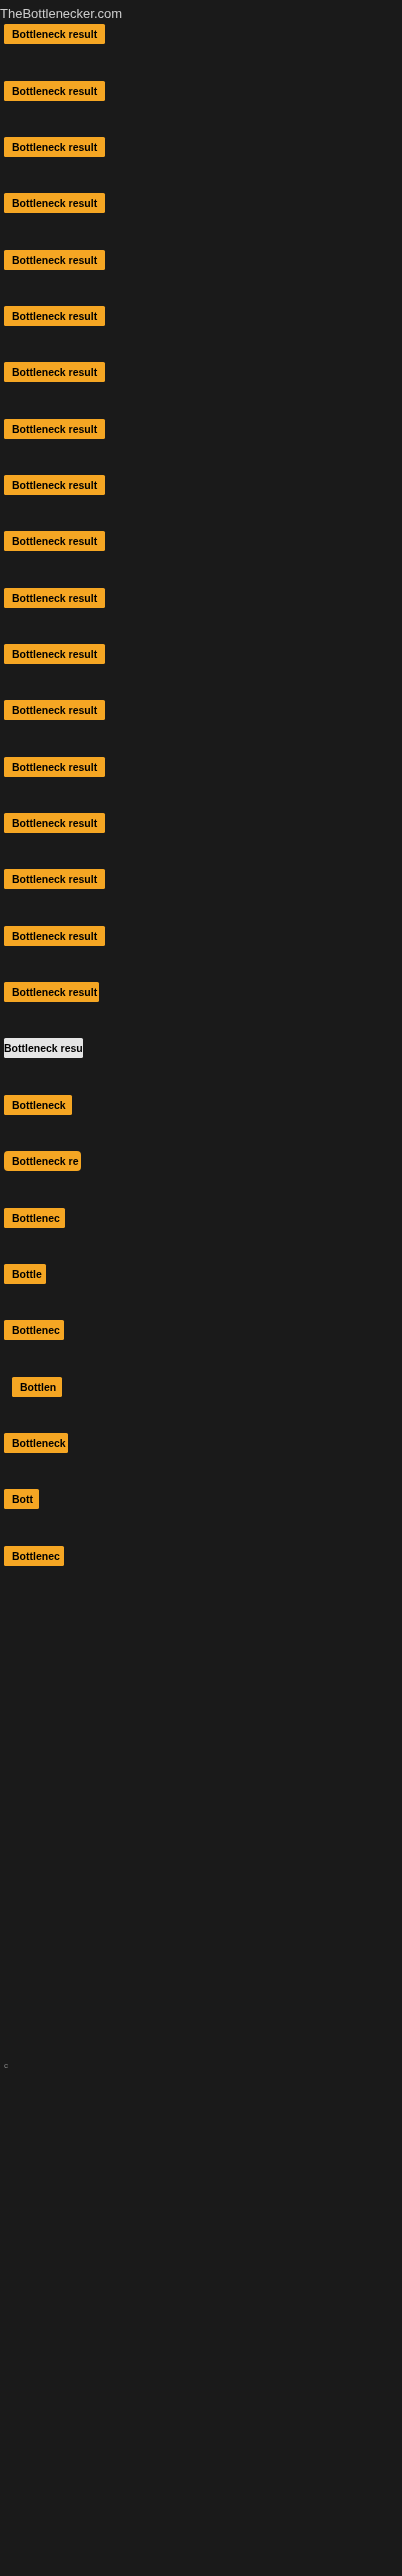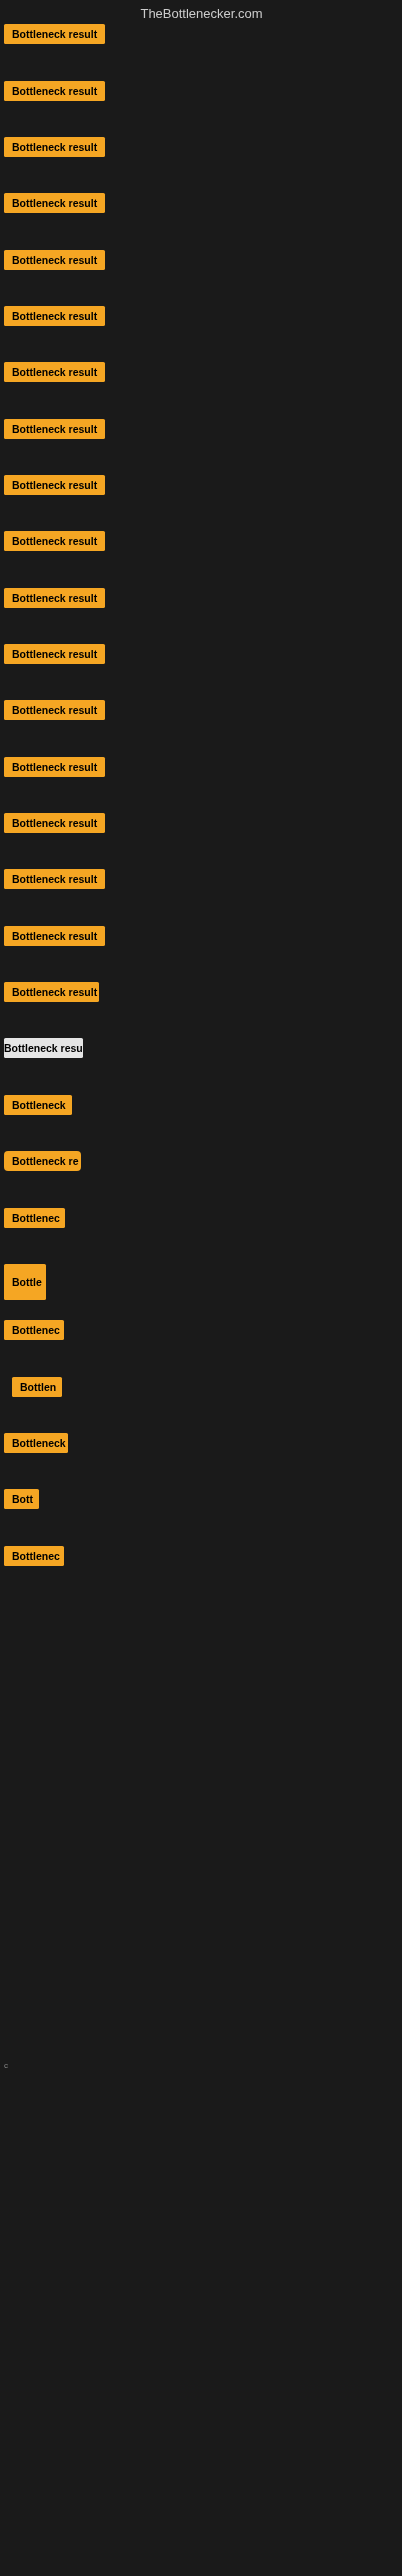--- a/index.html
+++ b/index.html
@@ -8,21 +8,20 @@
       box-sizing: border-box;
     }
     body {
       width: 403px;
       min-height: 2576px;
       background-color: #1a1a1a;
       font-family: Arial, sans-serif;
       position: relative;
     }
     .site-title {
-      text-align: center;
       color: #cccccc;
       font-size: 13px;
       padding: 6.4px 0 9.7px 0;
       font-weight: normal;
     }
   </style>
 </head>
 <body>
 
 <div style="position:relative; width:403px; min-height:2576px; background:#1a1a1a;">
@@ -46,20 +45,20 @@
     <div style="position: absolute; top: 700px; left: 4px; background-color: rgb(245, 166, 35); color: rgb(0, 0, 0); font-size: 10.5px; font-weight: bold; padding: 4px 8px; border-radius: 1.6px; display: inline-block; max-width: 105px; overflow: hidden; white-space: nowrap;">Bottleneck result</div>
     <div style="position: absolute; top: 757px; left: 4px; background-color: rgb(245, 166, 35); color: rgb(0, 0, 0); font-size: 10.5px; font-weight: bold; padding: 4px 8px; border-radius: 1.6px; display: inline-block; max-width: 105px; overflow: hidden; white-space: nowrap;">Bottleneck result</div>
     <div style="position: absolute; top: 813px; left: 4px; background-color: rgb(245, 166, 35); color: rgb(0, 0, 0); font-size: 10.5px; font-weight: bold; padding: 4px 8px; border-radius: 1.6px; display: inline-block; max-width: 105px; overflow: hidden; white-space: nowrap;">Bottleneck result</div>
     <div style="position: absolute; top: 869px; left: 4px; background-color: rgb(245, 166, 35); color: rgb(0, 0, 0); font-size: 10.5px; font-weight: bold; padding: 4px 8px; border-radius: 1.6px; display: inline-block; max-width: 105px; overflow: hidden; white-space: nowrap;">Bottleneck result</div>
     <div style="position: absolute; top: 926px; left: 4px; background-color: rgb(245, 166, 35); color: rgb(0, 0, 0); font-size: 10.5px; font-weight: bold; padding: 4px 8px; border-radius: 1.6px; display: inline-block; max-width: 105px; overflow: hidden; white-space: nowrap;">Bottleneck result</div>
     <div style="position: absolute; top: 982px; left: 4px; background-color: rgb(245, 166, 35); color: rgb(0, 0, 0); font-size: 10.5px; font-weight: bold; padding: 4px 8px; border-radius: 1.6px; display: inline-block; max-width: 95px; overflow: hidden; white-space: nowrap;">Bottleneck result</div>
     <div style="position: absolute; top: 1038px; left: 4px; background-color: #e5e5e5; color: rgb(0, 0, 0); font-size: 10.5px; font-weight: bold; padding: 4px 0; border-radius: 1.6px; display: inline-block; max-width: 87px; overflow: hidden; white-space: nowrap;">Bottleneck resu</div>
     <div style="position: absolute; top: 1095px; left: 4px; background-color: rgb(245, 166, 35); color: rgb(0, 0, 0); font-size: 10.5px; font-weight: bold; padding: 4px 8px; border-radius: 1.6px; display: inline-block; max-width: 68px; overflow: hidden; white-space: nowrap;">Bottleneck</div>
     <div style="position: absolute; top: 1151px; left: 4px; background-color: rgb(245, 166, 35); color: rgb(0, 0, 0); font-size: 10.5px; font-weight: bold; padding: 4px 8px; border-radius: 4px; display: inline-block; max-width: 77px; overflow: hidden; white-space: nowrap;">Bottleneck re</div>
     <div style="position: absolute; top: 1208px; left: 4px; background-color: rgb(245, 166, 35); color: rgb(0, 0, 0); font-size: 10.5px; font-weight: bold; padding: 4px 8px; border-radius: 1.6px; display: inline-block; max-width: 61px; overflow: hidden; white-space: nowrap;">Bottlenec</div>
-    <div style="position: absolute; top: 1264px; left: 4px; background-color: rgb(245, 166, 35); color: rgb(0, 0, 0); font-size: 10.5px; font-weight: bold; padding: 12px 8px; border-radius: 1.6px; display: inline-block; max-width: 42px; overflow: hidden; white-space: nowrap;">Bottle</div>
+    <div style="position: absolute; top: 1264px; left: 4px; background-color: rgb(245, 166, 35); color: rgb(0, 0, 0); font-size: 10.5px; font-weight: bold; padding: 4px 8px; border-radius: 1.6px; display: inline-block; max-width: 42px; overflow: hidden; white-space: nowrap;">Bottle</div>
     <div style="position: absolute; top: 1320px; left: 4px; background-color: rgb(245, 166, 35); color: rgb(0, 0, 0); font-size: 10.5px; font-weight: bold; padding: 4px 8px; border-radius: 1.6px; display: inline-block; max-width: 60px; overflow: hidden; white-space: nowrap;">Bottlenec</div>
     <div style="position: absolute; top: 1377px; left: 12px; background-color: rgb(245, 166, 35); color: rgb(0, 0, 0); font-size: 10.5px; font-weight: bold; padding: 4px 8px; border-radius: 1.6px; display: inline-block; max-width: 50px; overflow: hidden; white-space: nowrap;">Bottlen</div>
     <div style="position: absolute; top: 1433px; left: 4px; background-color: rgb(245, 166, 35); color: rgb(0, 0, 0); font-size: 10.5px; font-weight: bold; padding: 4px 8px; border-radius: 1.6px; display: inline-block; max-width: 64px; overflow: hidden; white-space: nowrap;">Bottleneck</div>
     <div style="position: absolute; top: 1489px; left: 4px; background-color: rgb(245, 166, 35); color: rgb(0, 0, 0); font-size: 10.5px; font-weight: bold; padding: 4px 8px; border-radius: 1.6px; display: inline-block; max-width: 35px; overflow: hidden; white-space: nowrap;">Bott</div>
     <div style="position: absolute; top: 1546px; left: 4px; background-color: rgb(245, 166, 35); color: rgb(0, 0, 0); font-size: 10.5px; font-weight: bold; padding: 4px 8px; border-radius: 1.6px; display: inline-block; max-width: 60px; overflow: hidden; white-space: nowrap;">Bottlenec</div>
   </div>
 
 
 </body></html>

